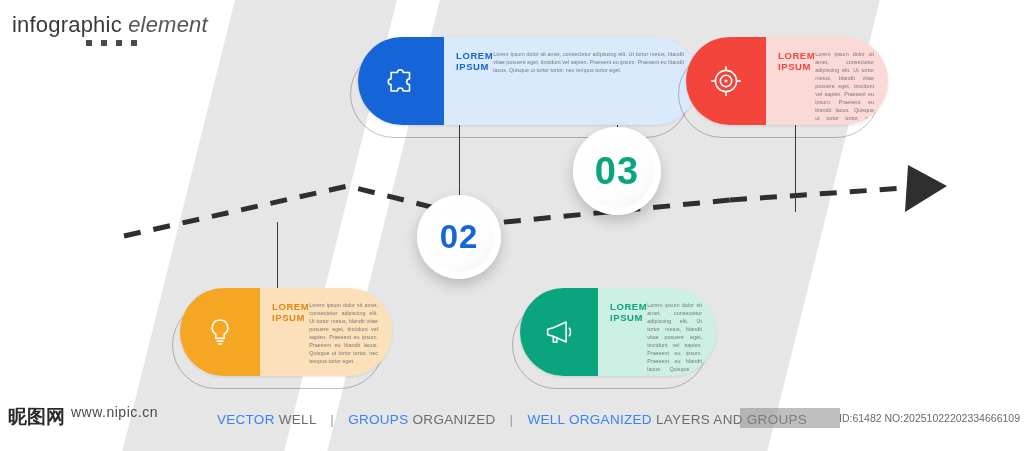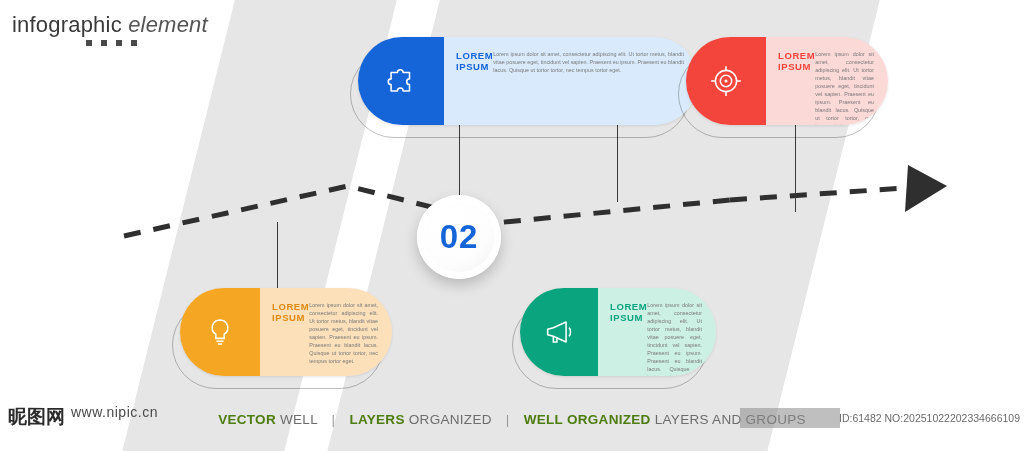--- a/index.html
+++ b/index.html
@@ -86,21 +86,21 @@
 
   
   .conn { position: absolute; background: #3a3a3a; width: 1px; }
 
   
   .footer {
     position: absolute; left: 0; right: 0; top: 412px;
     text-align: center; font-size: 13.5px; color: #6d6d6d;
     letter-spacing: .3px;
   }
-  .footer b { color: #4d7c0f; font-weight: bold; }
+  .footer b { color: #3b82f6; font-weight: normal; }
   .footer .sep { color: #9a9a9a; padding: 0 10px; }
 
   
   .wm {
     position: absolute; left: 8px; top: 404px;
     display: flex; align-items: flex-start; gap: 6px;
     color: #3a3a3a;
   }
   .wm .cn { font-size: 19px; font-weight: bold; color:#2b2b2b; }
   .wm .url { font-size: 14px; color: #4a4a4a; letter-spacing: .5px; }
@@ -198,26 +198,29 @@
     </div>
     <div class="right" style="background:#CCF0E4;">
       <div class="ttl" style="color:#0AA47E;">LOREM IPSUM</div>
       <div class="body">Lorem ipsum dolor sit amet, consectetur adipiscing elit. Ut tortor metus, blandit vitae posuere eget, tincidunt vel sapien. Praesent eu ipsum. Praesent eu blandit lacus. Quisque ut tortor tortor, nec tempus tortor eget.</div>
     </div>
   </div>
 
   <div class="circle small" style="left:417px; top:195px; width:84px; height:84px; color:#1565D8;text-align:right;">
     <span>02</span>
   </div>
+  <div class="circle" style="left:573px; top:127px; width:88px; height:88px; color:#0AA47E;">
+    <span>03</span>
+  </div>
 
   <div class="footer">
     <b>VECTOR</b>
     <span>WELL</span>
     <span class="sep">|</span>
-    <b>LAYERS</b>
+    <b>GROUPS</b>
     <span>ORGANIZED</span>
     <span class="sep">|</span>
     <b>WELL ORGANIZED</b>
     <span>LAYERS AND GROUPS</span>
   </div>
 
   <div class="wm">
     <span class="cn">昵图网</span>
     <span class="url">www.nipic.cn</span>
   </div>

